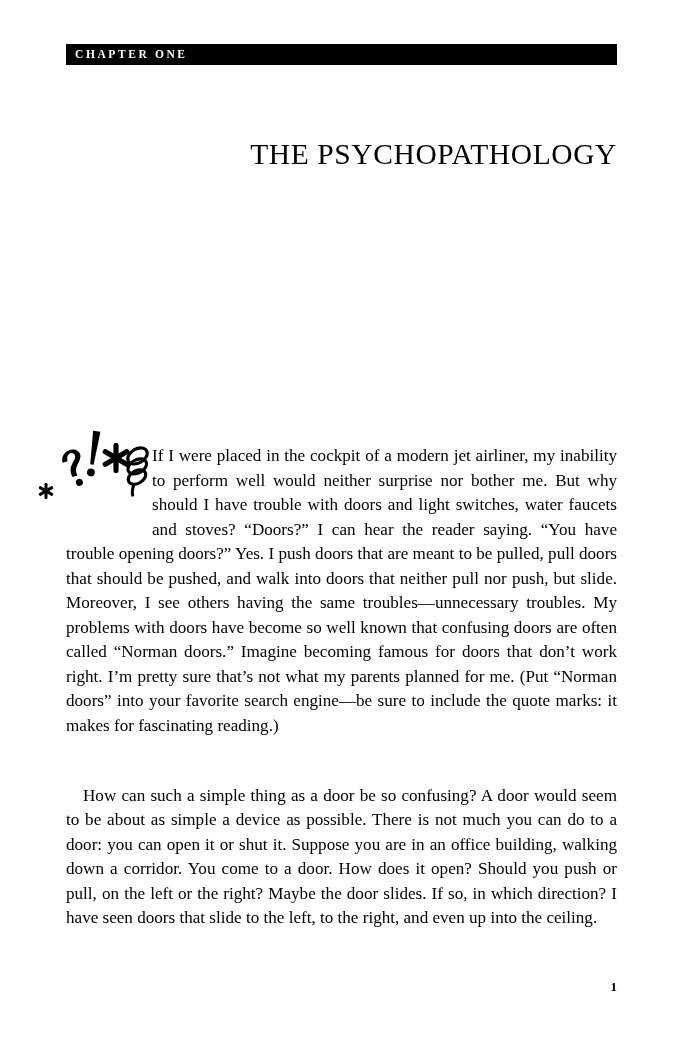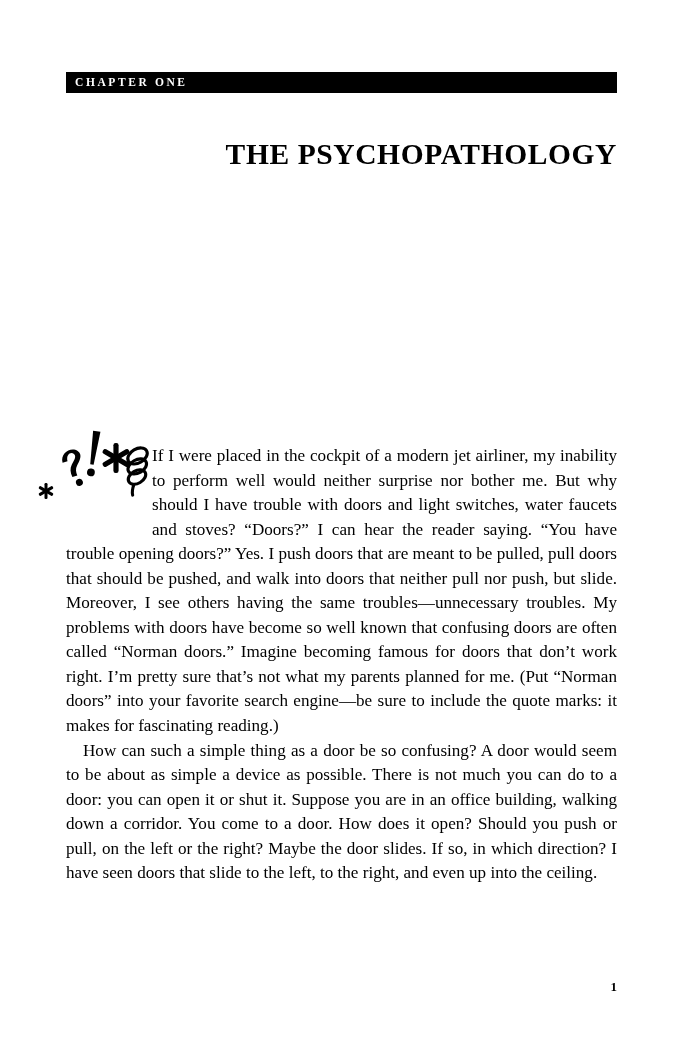--- a/index.html
+++ b/index.html
@@ -28,21 +28,20 @@
   }
 
   
   .chapter-bar {
     position: absolute;
     left: 66px;
     top: 44px;
     width: 551px;
     height: 21px;
     background: #000000;
-    margin-top: 28px;
   }
   .chapter-bar-label {
     position: absolute;
     left: 9px;
     top: 50%;
     transform: translateY(-50%);
     color: #ffffff;
     font-family: "Liberation Serif", "DejaVu Serif", serif;
     font-size: 11.5px;
     font-weight: bold;
@@ -56,21 +55,21 @@
     position: absolute;
     left: 120px;
     top: 113px;
     width: 497px;
     text-align: right;
   }
   .chapter-title .title-line {
     display: block;
     font-family: "Liberation Serif", "DejaVu Serif", serif;
     font-size: 29.5px;
-    font-weight: bold;
+    font-weight: normal;
     letter-spacing: 0.6px;
     line-height: 40.5px;
     white-space: nowrap;
     color: #000000;
   }
 
   
   .body-block {
     position: absolute;
     left: 66px;
@@ -86,20 +85,21 @@
     text-justify: inter-word;
     color: #000000;
     hyphens: none;
   }
   .body-para.first {
     text-indent: 0;
     margin-top: 20px;
   }
   .body-para.indented {
     text-indent: 17px;
+    margin-top: 45px;
   }
 
   
   .ornament-spacer {
     float: left;
     width: 86px;
     height: 98px;
     shape-outside: inset(0);
   }
 

